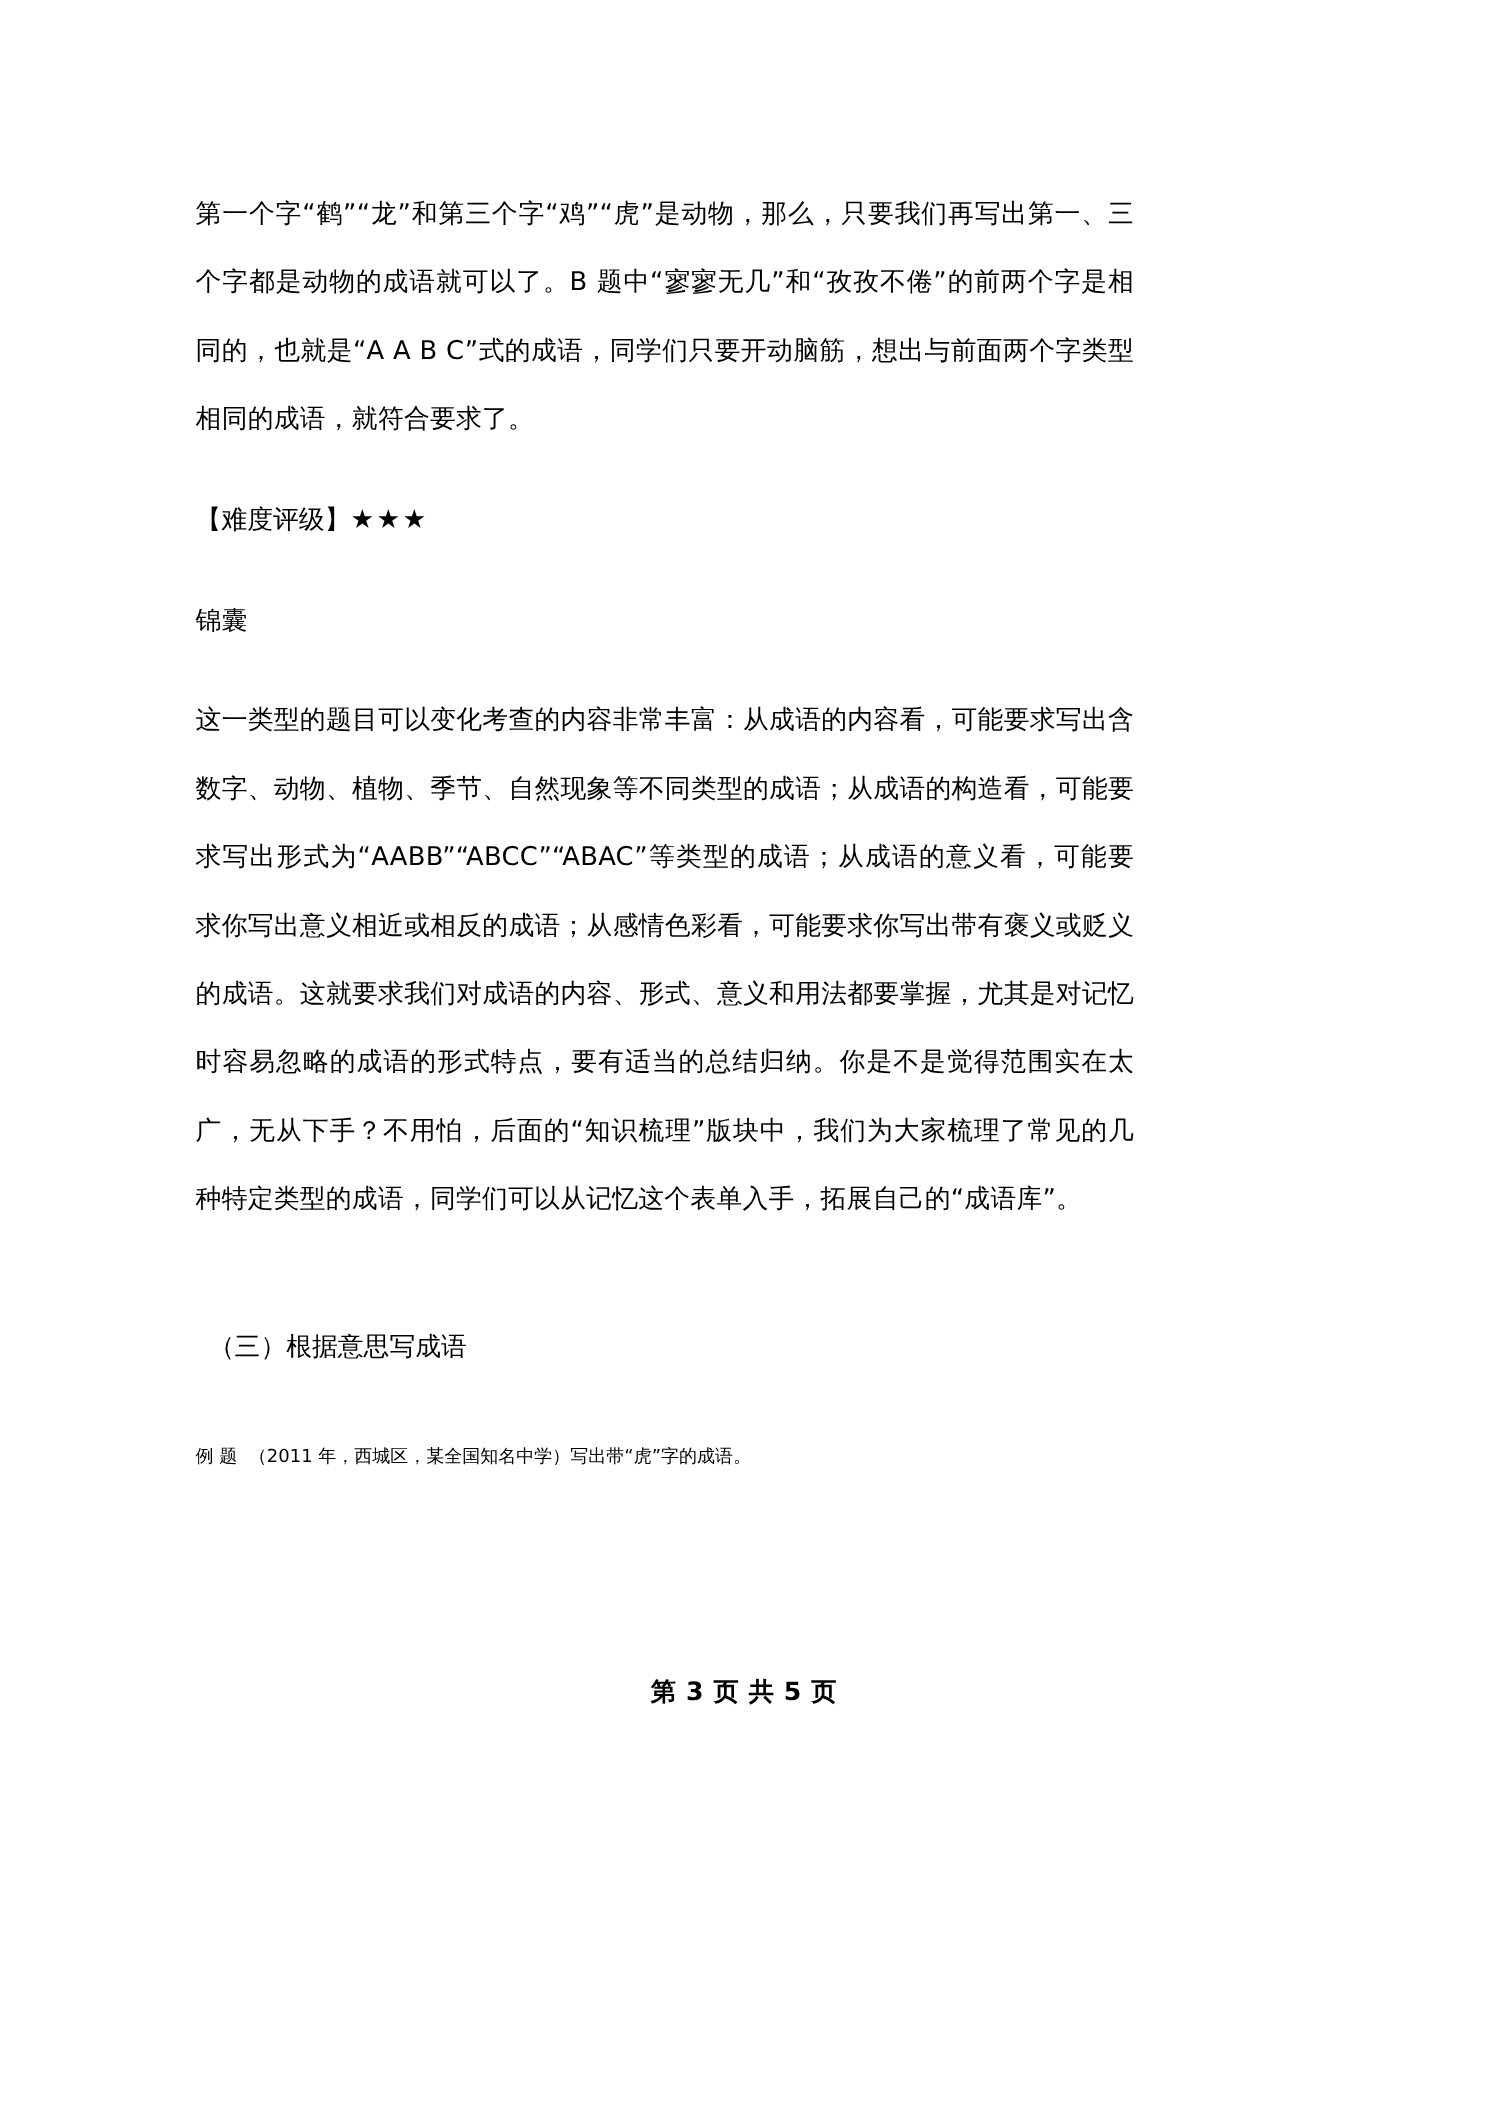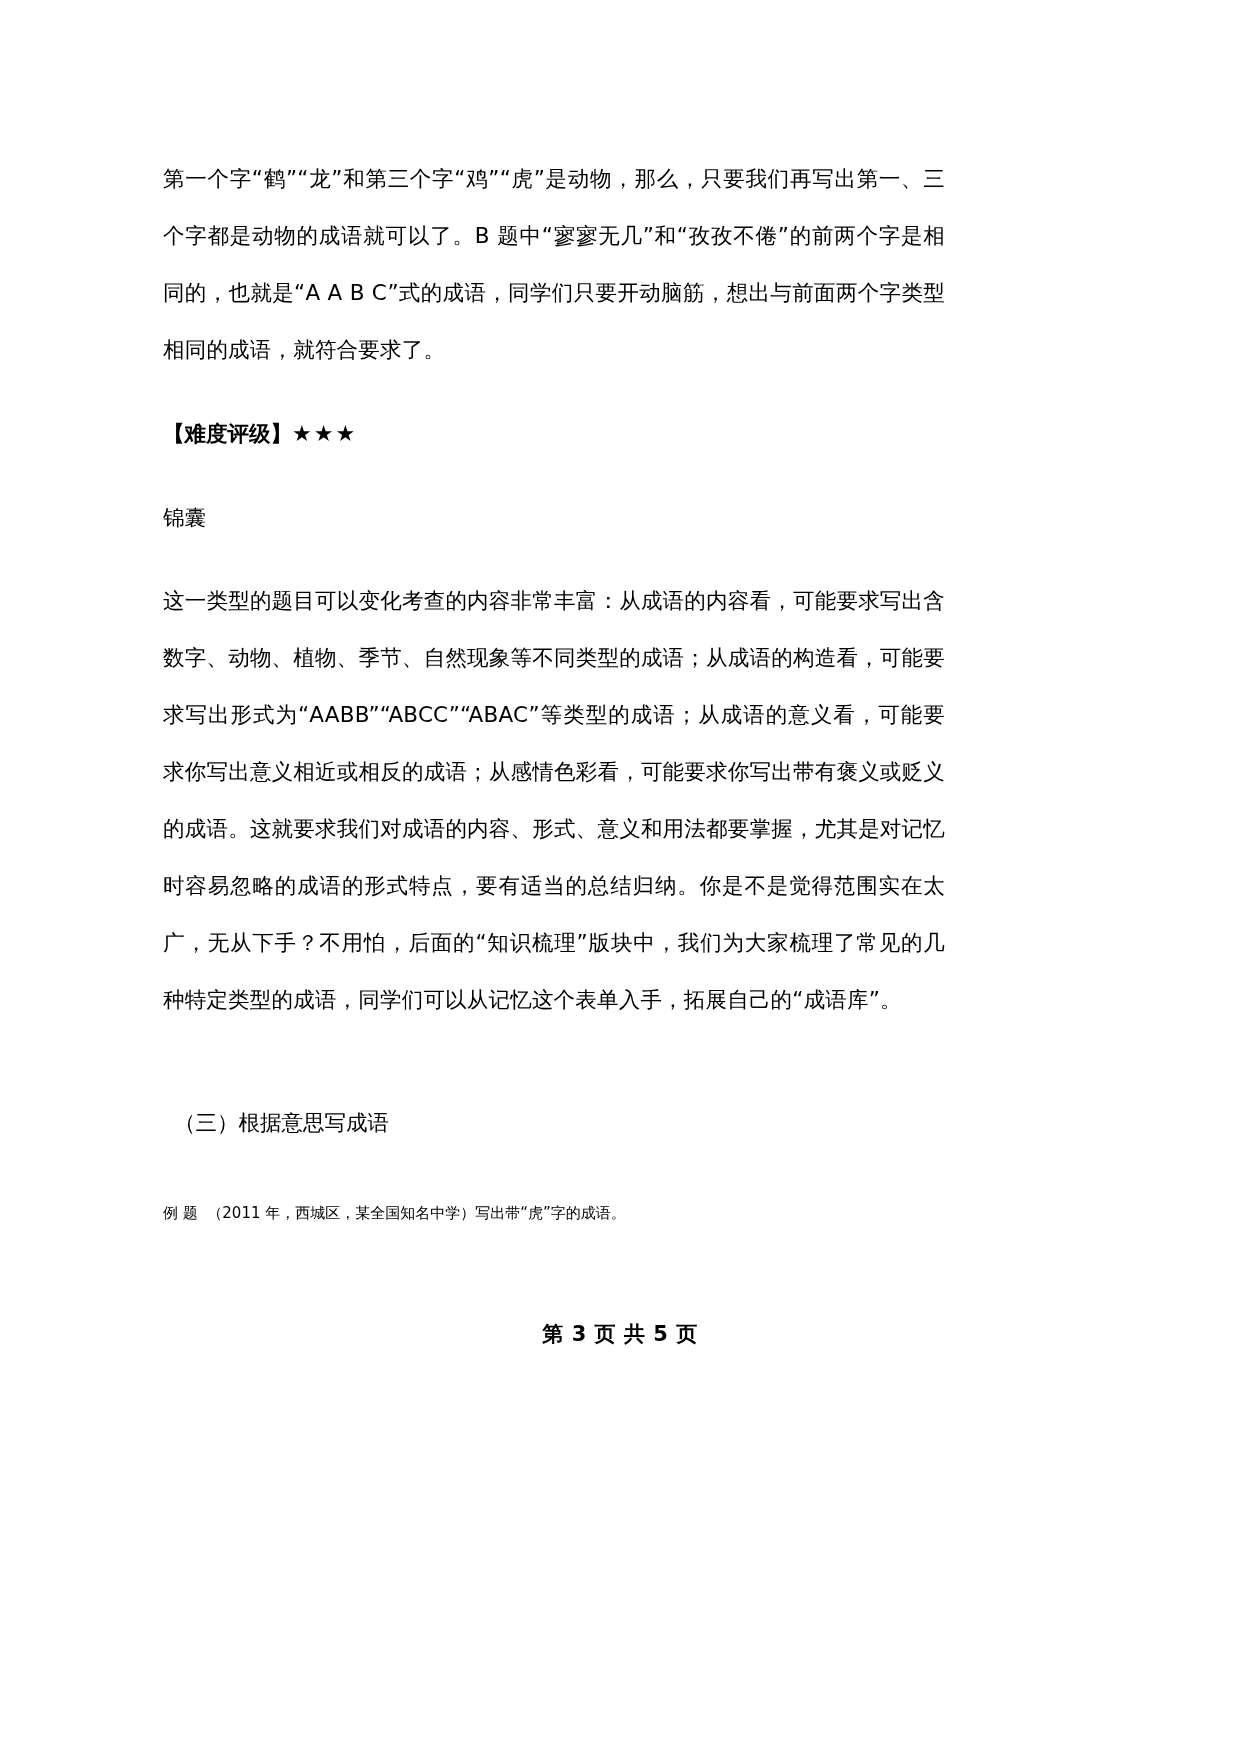--- a/index.html
+++ b/index.html
@@ -44,21 +44,20 @@
   .para {
     margin: 0;
   }
   .gap-sm { height: 31px; }
   .gap-md { height: 34px; }
   .gap-lg { height: 36px; }
   .gap-xl { height: 44px; }
   .rating-line {
     font-size: 21.5px;
     line-height: 40px;
-    font-weight: bold;
   }
   .rating-stars {
     letter-spacing: 2px;
     font-size: 22px;
   }
   .heading-bold {
     font-size: 21.5px;
     line-height: 40px;
     font-weight: normal;
   }
@@ -69,21 +68,21 @@
     padding-left: 11px;
   }
   .example-line {
     font-size: 15px;
     line-height: 40px;
     margin-top: 16px;
   }
   .footer {
     position: absolute;
     left: 0;
-    top: 1320px;
+    top: 1396px;
     width: 1240px;
     text-align: center;
     font-size: 21px;
     font-weight: bold;
     letter-spacing: 0.5px;
   }
 </style>
 </head>
 <body>
 

